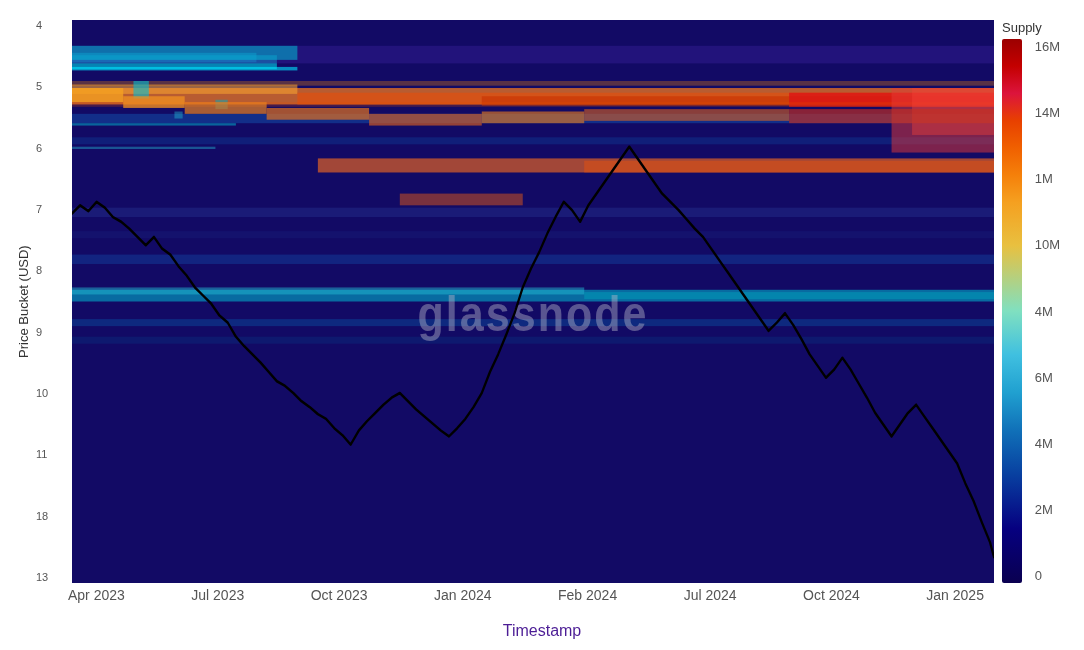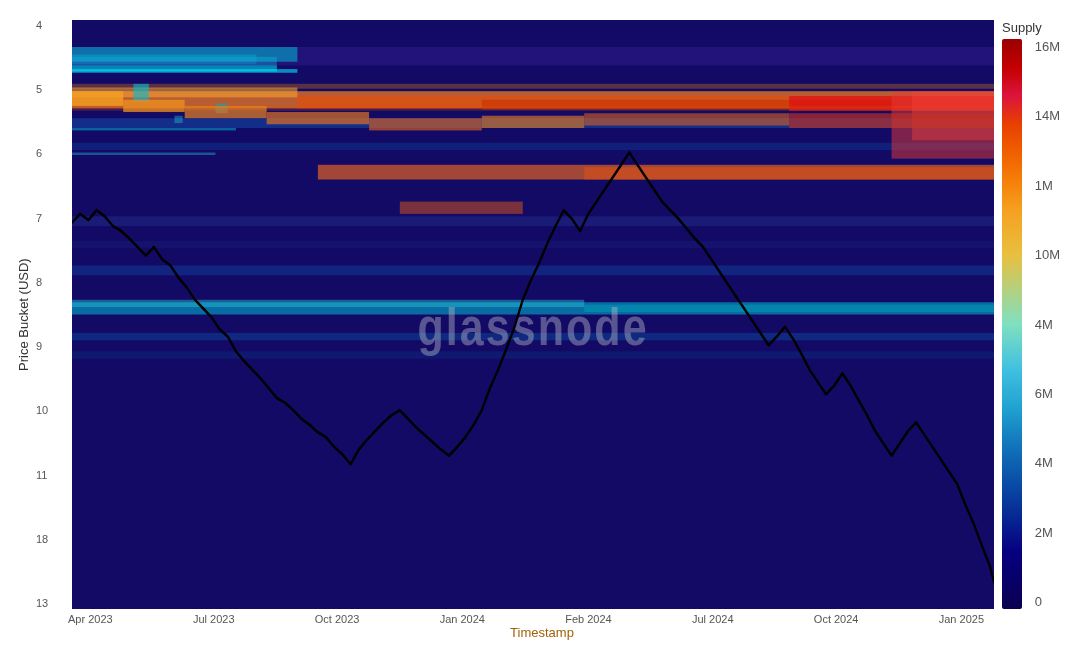--- a/index.html
+++ b/index.html
@@ -124,28 +124,28 @@
       padding-top: 4px;
     }
     .x-ticks {
       display: flex;
       justify-content: space-between;
       width: 100%;
       padding: 0 0 0 58px;
       padding-right: 90px;
     }
     .x-tick {
-      font-size: 11px;
+      font-size: 14px;
       color: #555;
       text-align: center;
     }
     .x-axis-label {
-      font-size: 13px;
-      color: #a16207;
-      margin-top: 0;
+      font-size: 16px;
+      color: #4c1d95;
+      margin-top: 19px;
     }
     .chart-plot-area {
       flex: 1;
       position: relative;
       margin-left: 40px;
     }
   </style>
 </head>
 <body>
 

